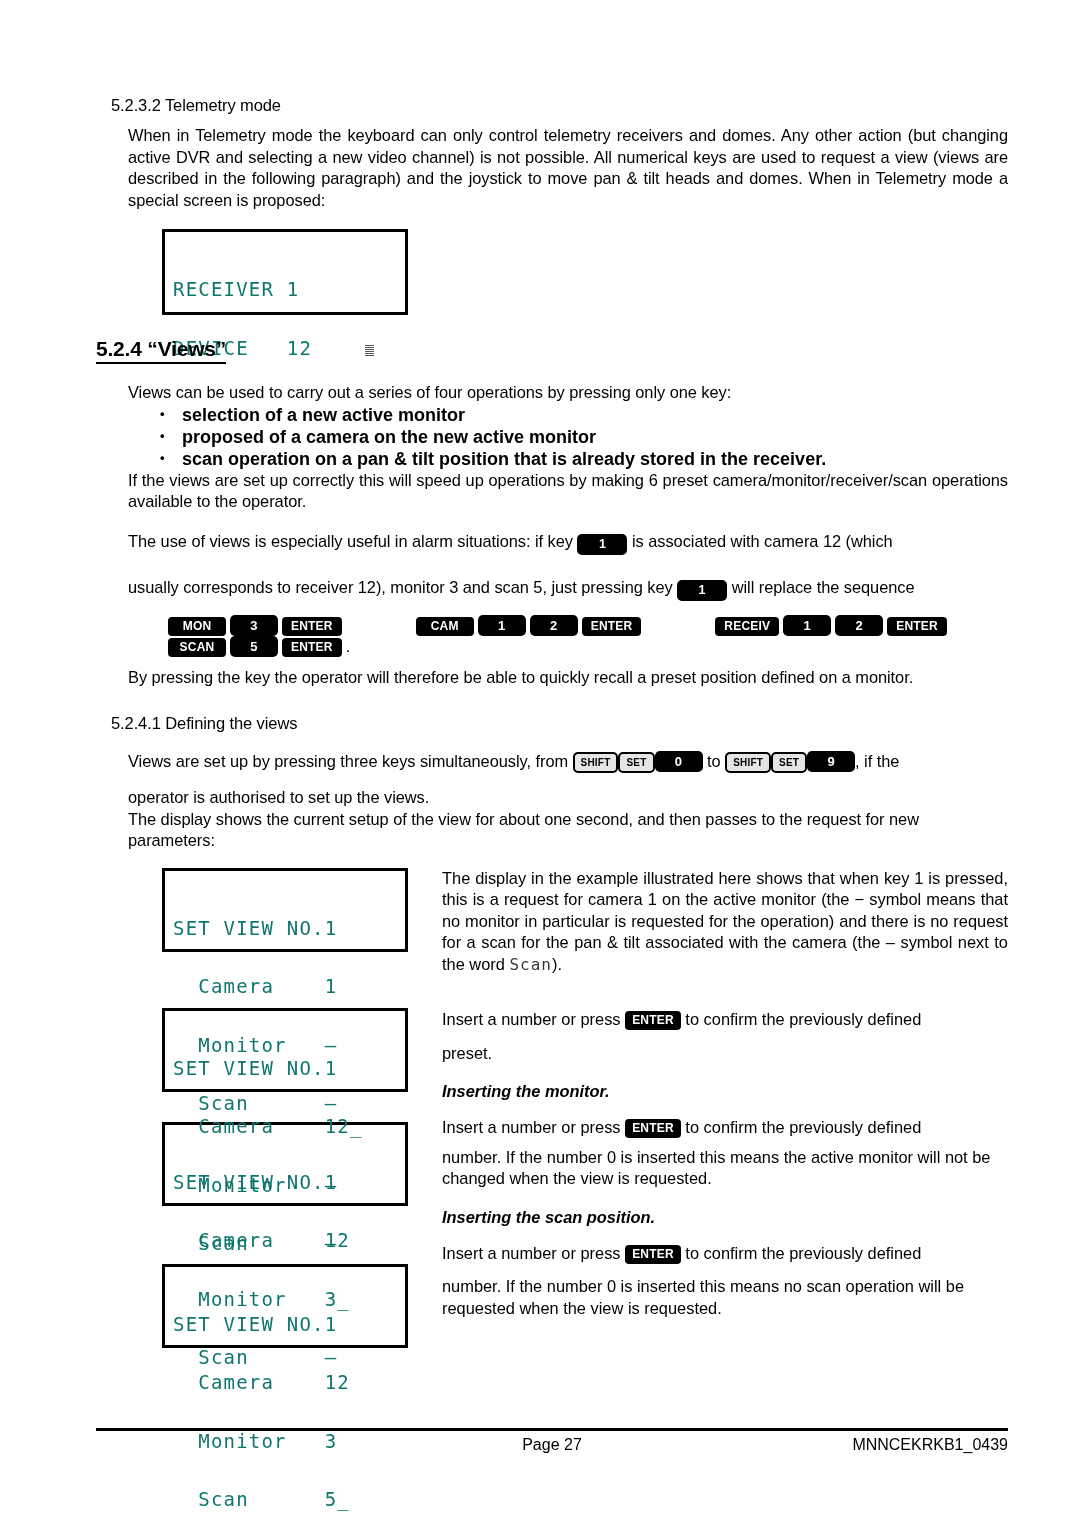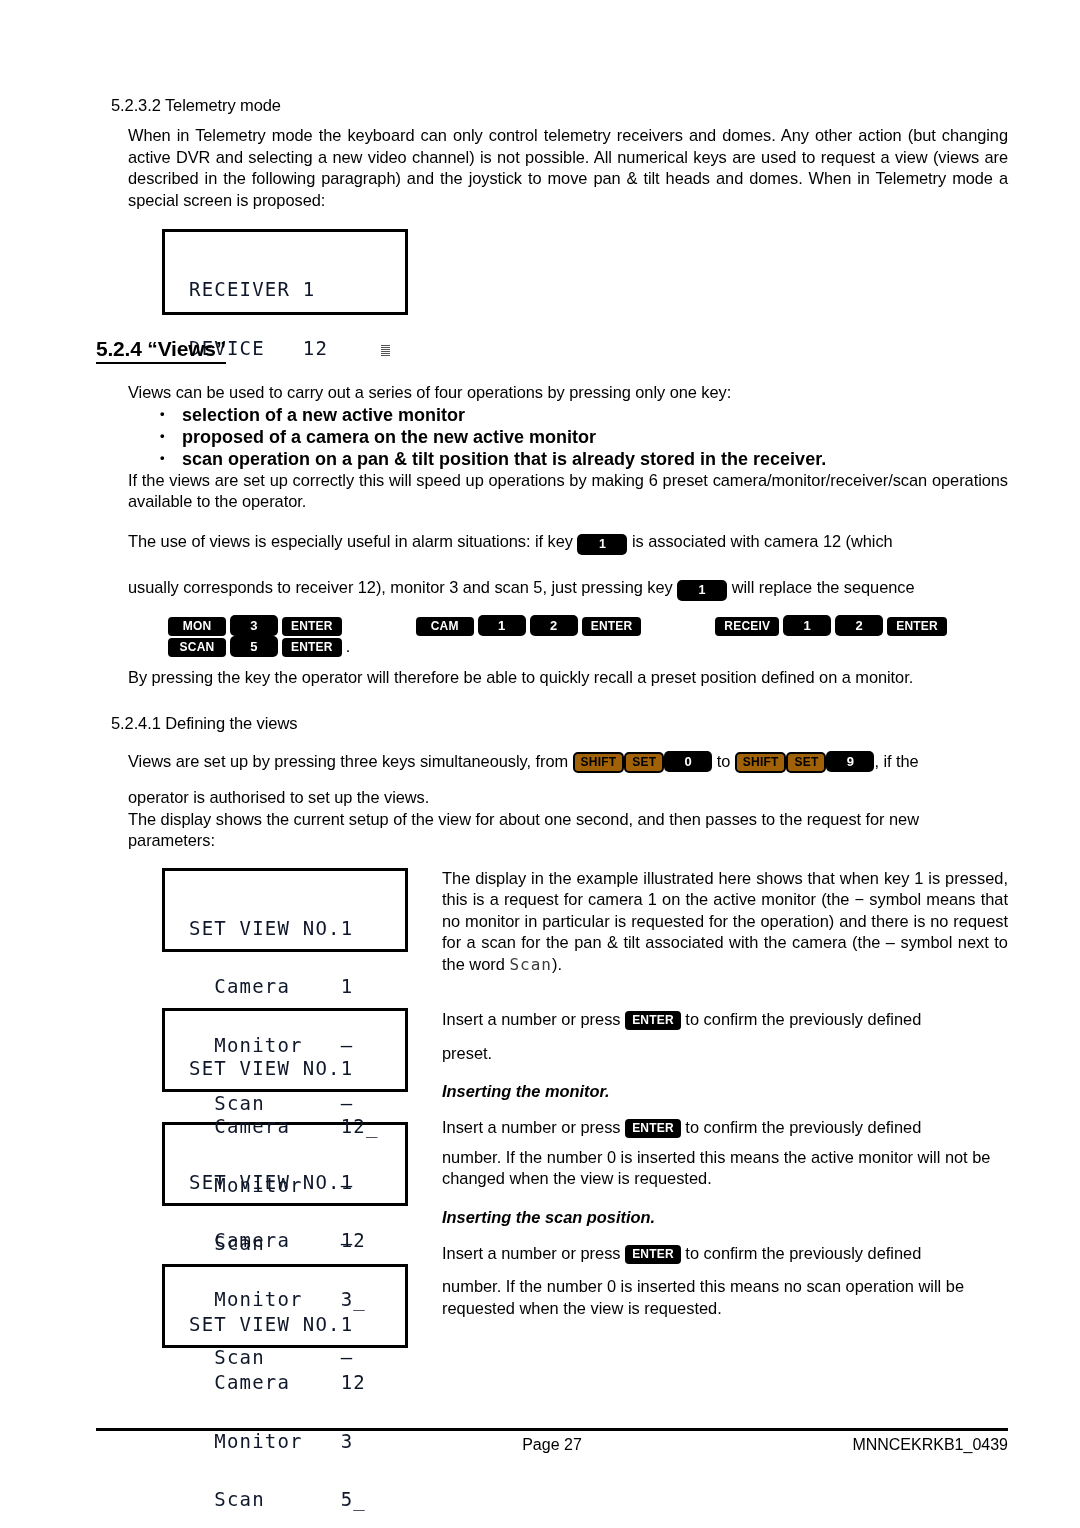--- a/index.html
+++ b/index.html
@@ -104,27 +104,27 @@
   }
   .key.inline-num {
     min-width: 36px;
     height: 21px;
     line-height: 21px;
     border-radius: 5px;
     font-size: 12.5px;
     vertical-align: -1px;
   }
   .key.light {
-    background: #a16207;
+    background: #e5e5e5;
     color: #000000;
     border: 2px solid #000000;
     border-radius: 5px;
     line-height: 17px;
     height: 17px;
-    font-size: 12px;
+    font-size: 10px;
     padding: 0 6px;
   }
   .key.numkey {
     min-width: 34px;
     height: 21px;
     line-height: 21px;
     border-radius: 5px;
     font-size: 13px;
   }
   .key-seq {
@@ -138,22 +138,22 @@
 
   
   .lcd {
     box-sizing: border-box;
     border: 3px solid #000000;
     background: #ffffff;
     font-family: "DejaVu Sans Mono", monospace;
     font-size: 19px;
     line-height: 19.5px;
     letter-spacing: 1.2px;
-    color: #0f172a;
-    padding: 9px 0 0 24px;
+    color: #0f766e;
+    padding: 9px 0 0 8px;
     white-space: pre;
   }
   .lcd .row { height: 19.5px; }
   .lcd-telemetry {
     width: 246px;
     height: 86px;
     margin: 18px 0 0 66px;
   }
   .lcd-view {
     width: 246px;

